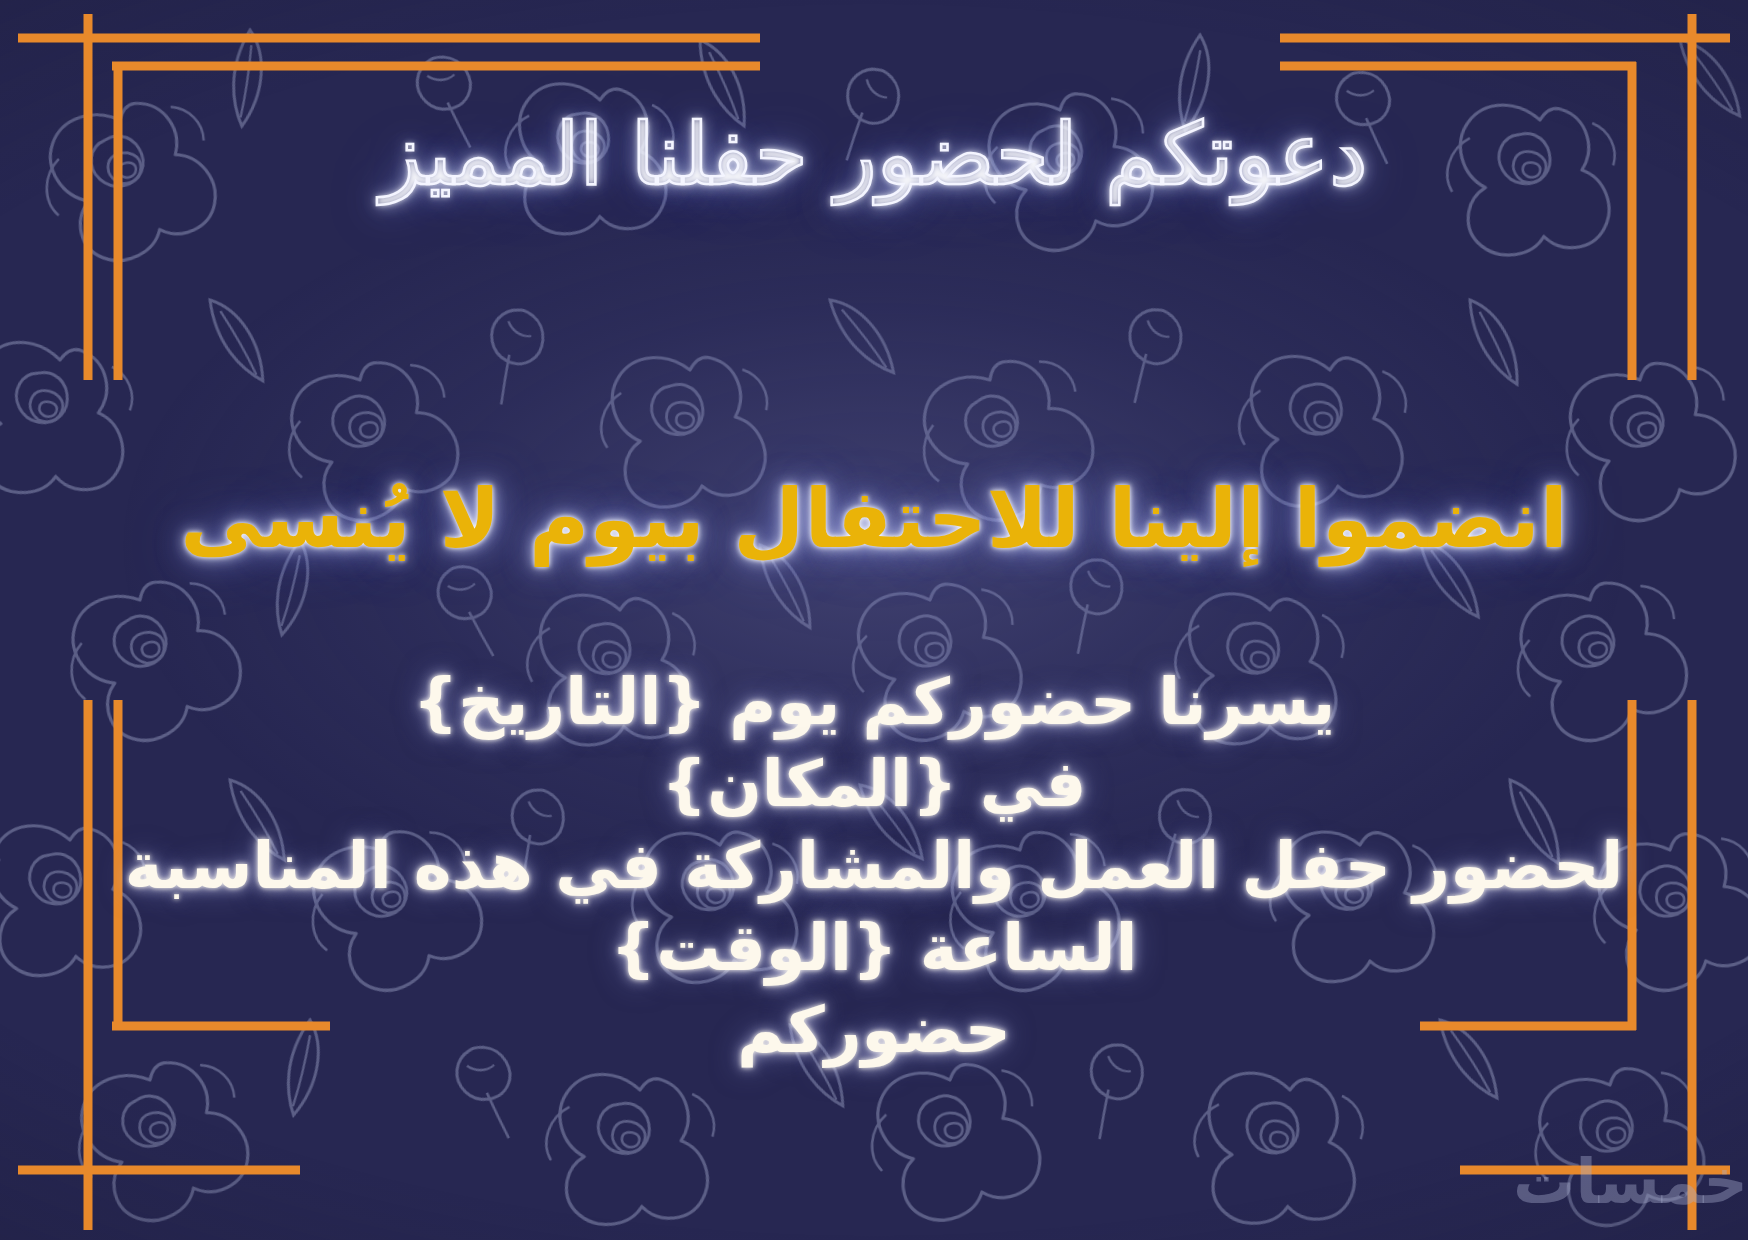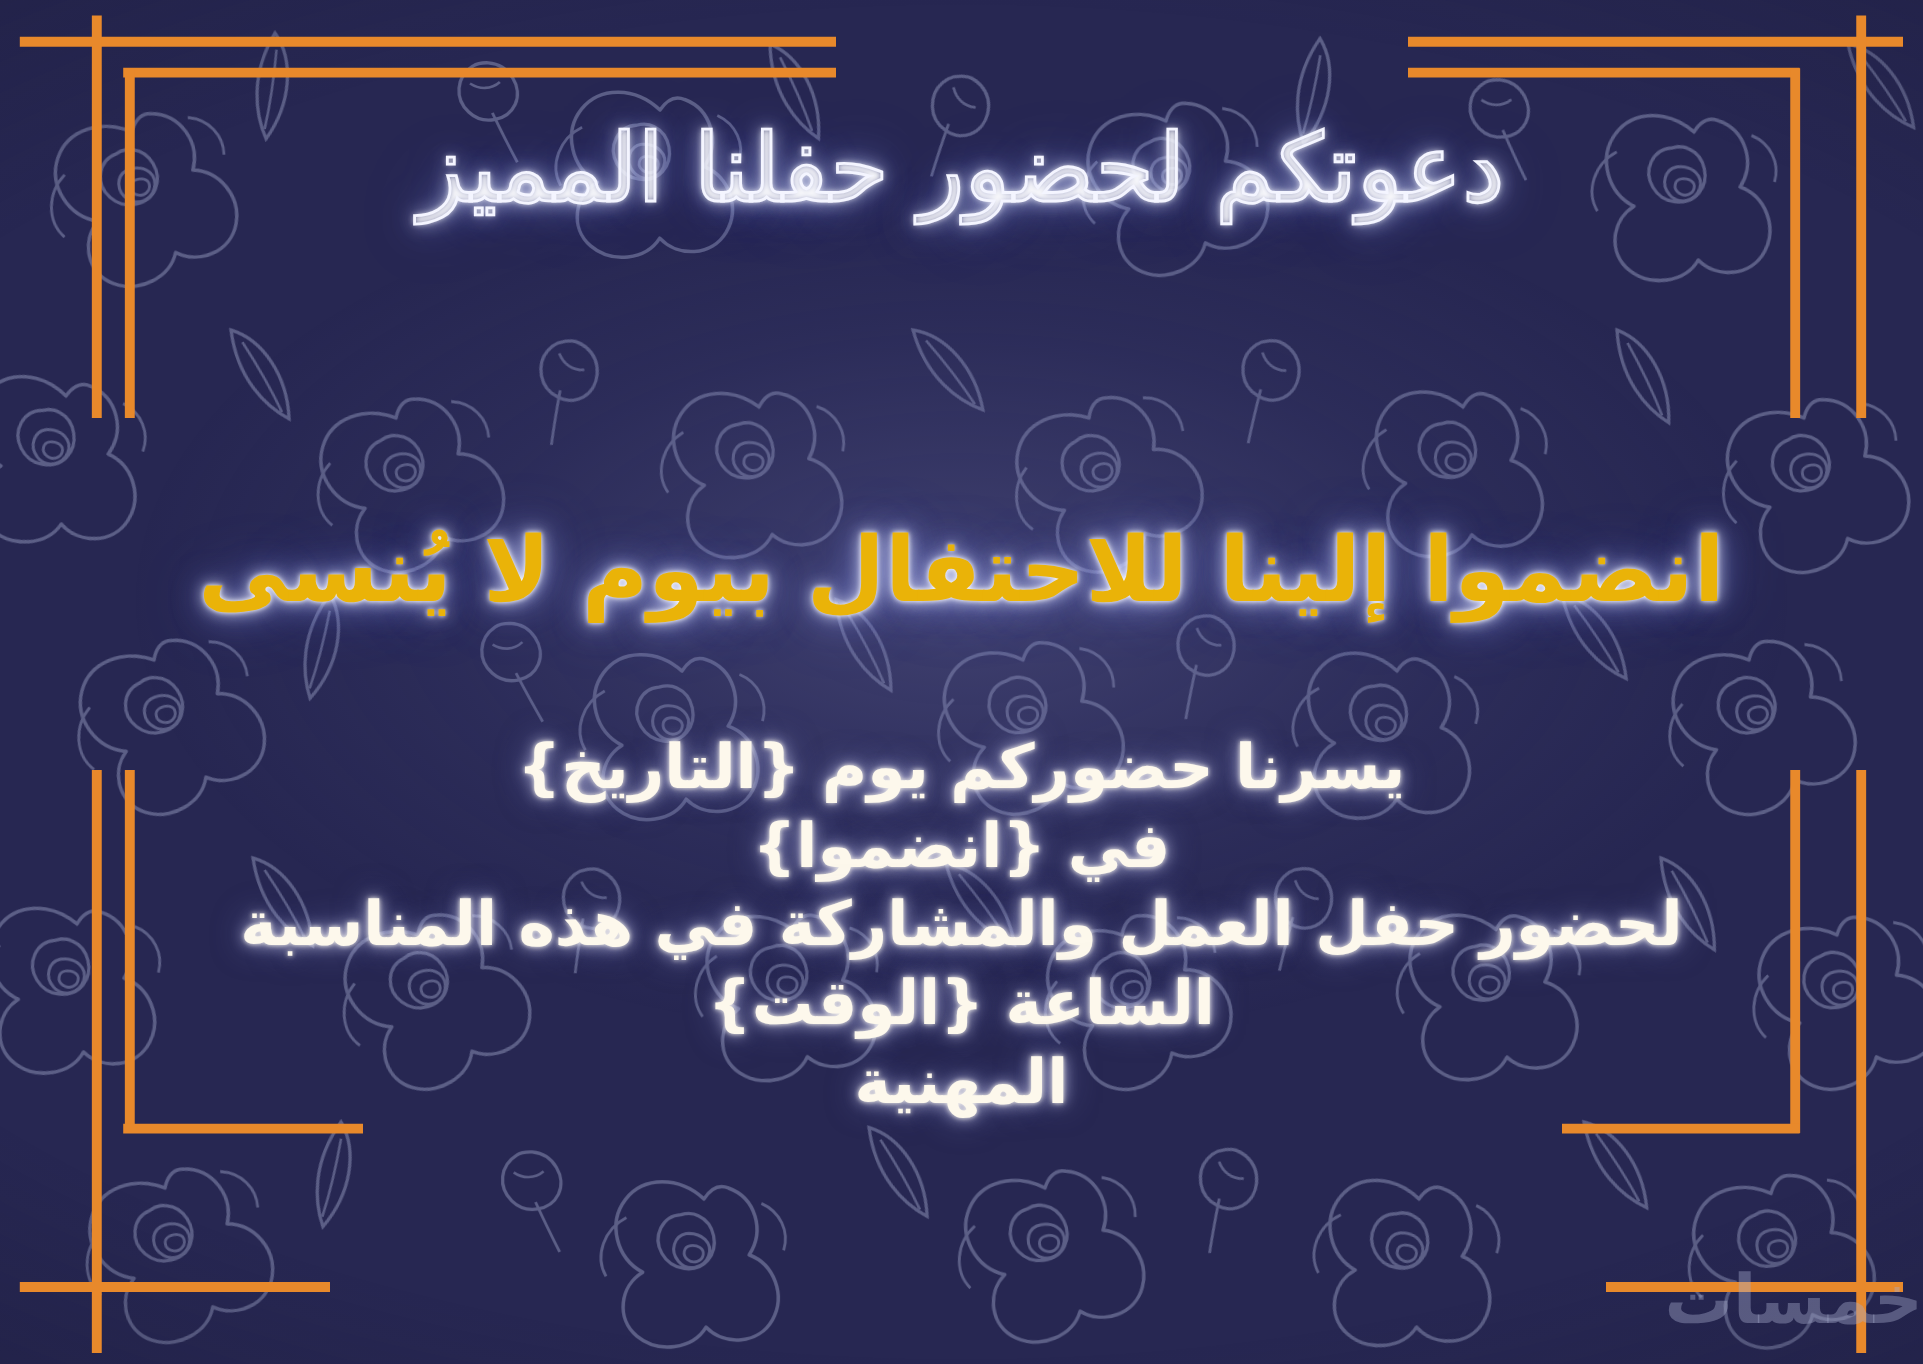--- a/index.html
+++ b/index.html
@@ -82,21 +82,21 @@
        0 0 5px rgba(255,255,255,1),
        0 0 14px rgba(228,232,255,.9),
        0 0 30px rgba(160,172,255,.65),
        0 0 58px rgba(110,125,235,.45);
     white-space:nowrap;
   }
 
   .body-block{
     position:absolute;
     top:662px;left:90px;right:90px;
-    font-size:56px;
+    font-size:64px;
     line-height:1.28;
     font-weight:bold;
     color:#fdf8ec;
     text-shadow:
        0 0 5px rgba(255,252,240,.95),
        0 0 14px rgba(230,228,255,.75),
        0 0 30px rgba(150,160,240,.50);
   }
   .body-block .line{display:block;}
 
@@ -238,22 +238,22 @@
   <div class="content">
 
     <div class="title-outline">
       <span class="neon">دعوتكم لحضور حفلنا المميز</span>
     </div>
 
     <div class="title-main">انضموا إلينا للاحتفال بيوم لا يُنسى</div>
 
     <div class="body-block">
       <span class="line">يسرنا حضوركم يوم {التاريخ}</span>
-      <span class="line">في {انضموا}</span>
+      <span class="line">في {المكان}</span>
       <span class="line">لحضور حفل العمل والمشاركة في هذه المناسبة</span>
       <span class="line">الساعة {الوقت}</span>
-      <span class="line">المهنية</span>
+      <span class="line">حضوركم</span>
     </div>
 
     <div class="watermark">خمسات</div>
 
   </div>
 </div>
 
 </body></html>

